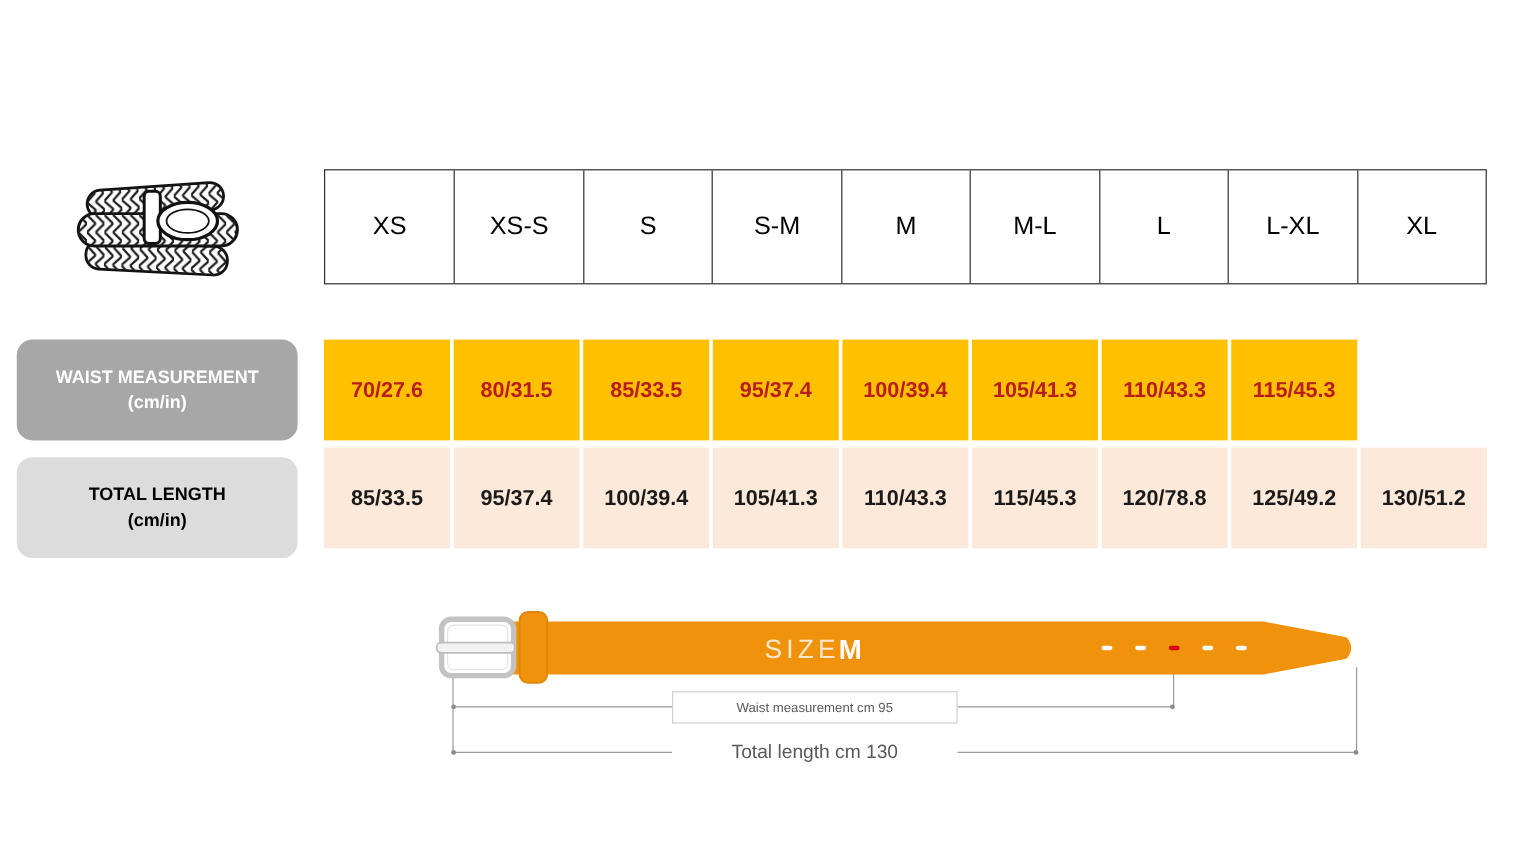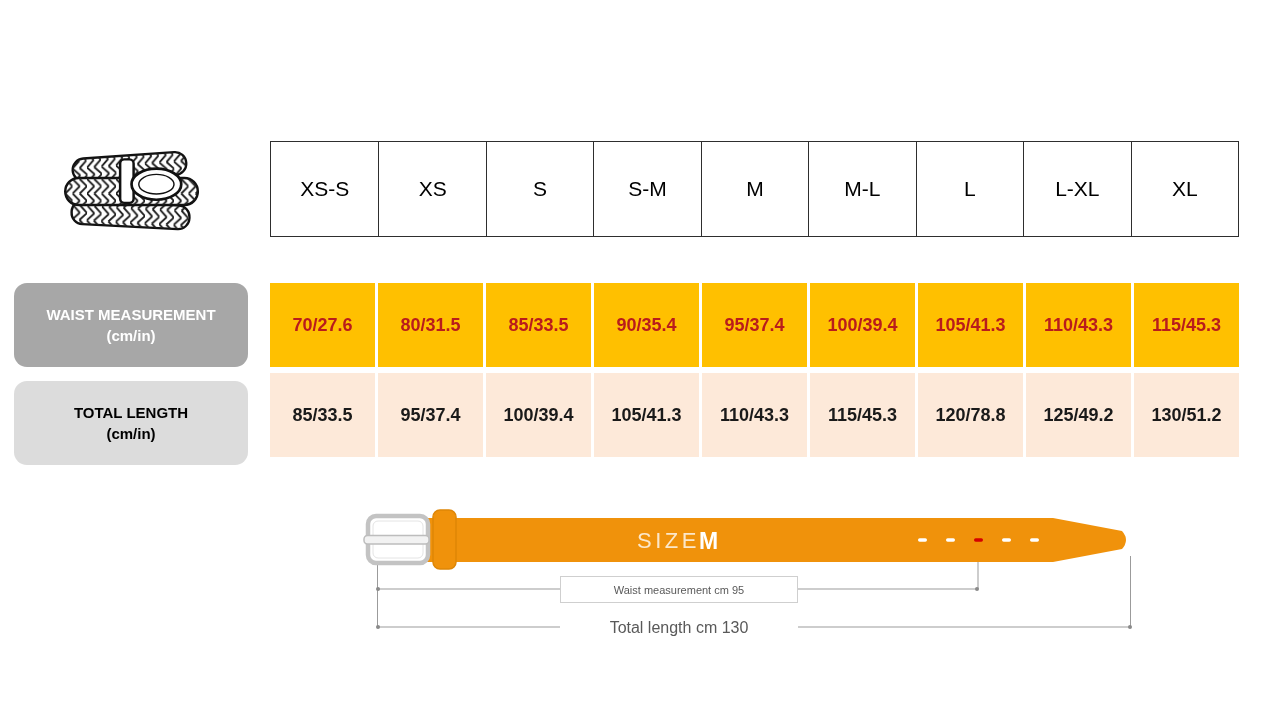--- a/index.html
+++ b/index.html
@@ -83,40 +83,39 @@
       </g>
       <rect x="7" y="34" width="128" height="26" rx="13" fill="#fff" stroke="#111" stroke-width="2.4"></rect>
       <rect x="7" y="34" width="128" height="26" rx="13" fill="url(#braid)"></rect>
       <rect x="60" y="16" width="13" height="42" rx="4" fill="#fff" stroke="#111" stroke-width="2.4"></rect>
       <ellipse cx="95" cy="40" rx="24" ry="15" fill="#fff" stroke="#111" stroke-width="2.6"></ellipse>
       <ellipse cx="95" cy="40" rx="17" ry="9.5" fill="#fff" stroke="#111" stroke-width="1.4"></ellipse>
     </g>
   </svg>
 
   <div class="size-header" id="sizeHeader">
+      <div class="cell">XS</div>
       <div class="cell">XS-S</div>
-      <div class="cell">XS</div>
       <div class="cell">S</div>
       <div class="cell">S-M</div>
       <div class="cell">M</div>
       <div class="cell">M-L</div>
       <div class="cell">L</div>
       <div class="cell">L-XL</div>
       <div class="cell">XL</div>
     </div>
 
   <div class="row-label waist">
     <span>WAIST MEASUREMENT</span>
     <span>(cm/in)</span>
   </div>
   <div class="data-row waist" id="waistRow">
       <div class="cell">70/27.6</div>
       <div class="cell">80/31.5</div>
       <div class="cell">85/33.5</div>
-      <div class="cell">90/35.4</div>
       <div class="cell">95/37.4</div>
       <div class="cell">100/39.4</div>
       <div class="cell">105/41.3</div>
       <div class="cell">110/43.3</div>
       <div class="cell">115/45.3</div>
     </div>
 
   <div class="row-label length">
     <span>TOTAL LENGTH</span>
     <span>(cm/in)</span>

